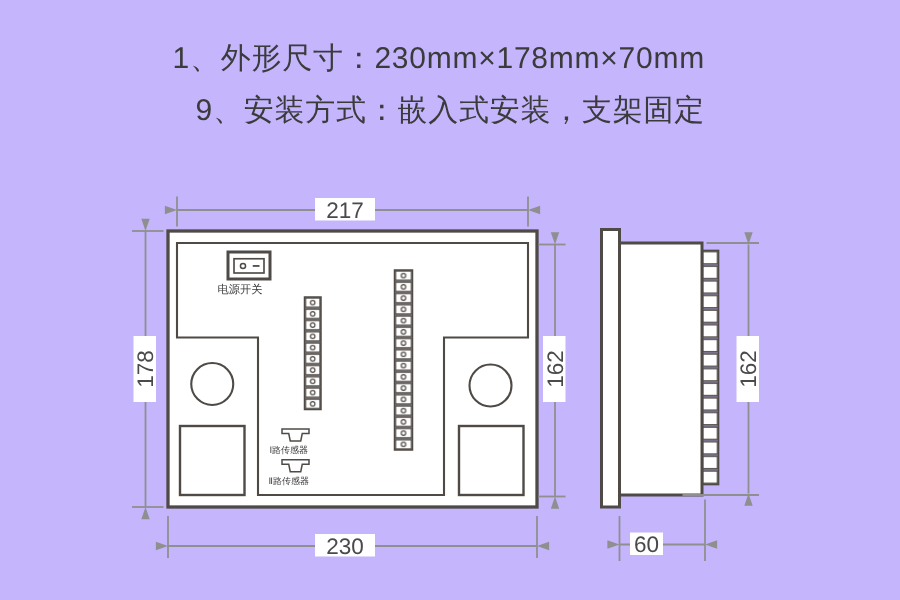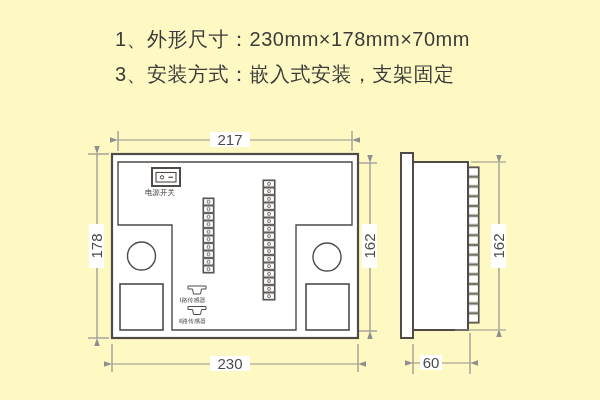--- a/index.html
+++ b/index.html
@@ -1,36 +1,37 @@
 <!DOCTYPE html>
 <html><head>
 <meta charset="utf-8">
 <style>
   html,body{margin:0;padding:0;background:#ffffff;}
   .page{
-    position:relative;width:600px;height:400px;background:#fef9c3;overflow:hidden;
+    position:relative;width:600px;height:400px;background:#c4b5fd;overflow:hidden;
     font-family:"Liberation Sans","DejaVu Sans",sans-serif;
+    text-align:right;
   }
   .spec-list{
     position:absolute;left:115px;top:22px;color:#3b3b3b;
     font-size:20px;line-height:35px;letter-spacing:0.5px;white-space:nowrap;
   }
   .spec-line{height:35px;}
   svg text{font-family:"Liberation Sans","DejaVu Sans",sans-serif;}
   .dim-text{fill:#4a4a4a;font-size:15px;}
   .tiny-label{fill:#3b3b3b;}
 </style>
 </head>
 <body>
 
 <div class="page">
 
   <div class="spec-list">
     <div class="spec-line">1、外形尺寸：230mm×178mm×70mm</div>
-    <div class="spec-line">3、安装方式：嵌入式安装，支架固定</div>
+    <div class="spec-line">9、安装方式：嵌入式安装，支架固定</div>
   </div>
 
   <svg width="600" height="400" viewBox="0 0 600 400" style="position:absolute;left:0;top:0;" fill="none">
 
     <defs>
       <marker id="arr" viewBox="0 0 10 10" refX="0.6" refY="5" markerWidth="9" markerHeight="9" markerUnits="userSpaceOnUse" orient="auto-start-reverse">
         <path d="M0.6,5 L9.6,1.9 L9.6,8.1 Z" fill="#8f8f8f"></path>
       </marker>
       <pattern id="cellL" patternUnits="userSpaceOnUse" x="203" y="198" width="11" height="7.5">
         <rect x="0.6" y="0.6" width="9.8" height="6.3" fill="#ffffff" stroke="#4f4a46" stroke-width="1"></rect>

